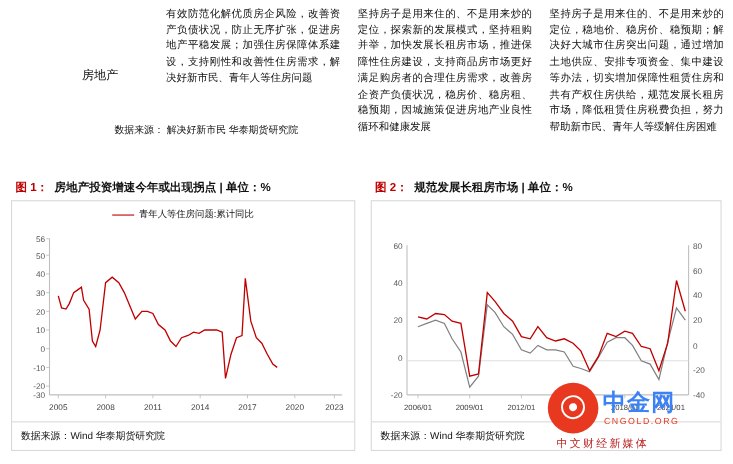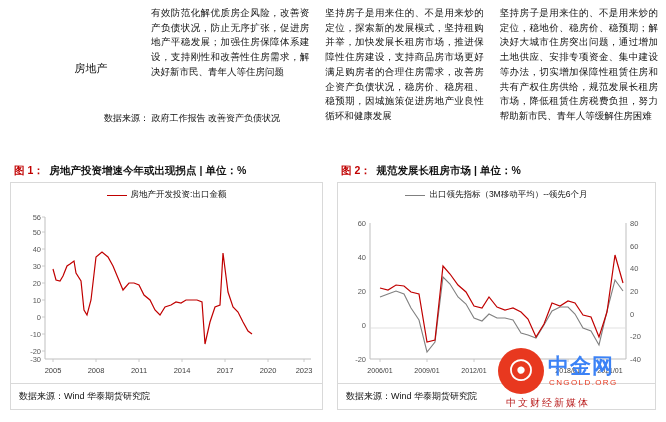--- a/index.html
+++ b/index.html
@@ -111,32 +111,32 @@
       <p>有效防范化解优质房企风险，改善资产负债状况，防止无序扩张，促进房地产平稳发展；加强住房保障体系建设，支持刚性和改善性住房需求，解决好新市民、青年人等住房问题</p>
     </div>
     <div class="tt-col">
       <p>坚持房子是用来住的、不是用来炒的定位，探索新的发展模式，坚持租购并举，加快发展长租房市场，推进保障性住房建设，支持商品房市场更好满足购房者的合理住房需求，改善房企资产负债状况，稳房价、稳房租、稳预期，因城施策促进房地产业良性循环和健康发展</p>
     </div>
     <div class="tt-col">
       <p>坚持房子是用来住的、不是用来炒的定位，稳地价、稳房价、稳预期；解决好大城市住房突出问题，通过增加土地供应、安排专项资金、集中建设等办法，切实增加保障性租赁住房和共有产权住房供给，规范发展长租房市场，降低租赁住房税费负担，努力帮助新市民、青年人等缓解住房困难</p>
     </div>
   </div>
 </div>
-<div class="src-line">数据来源： 政府工作报告 改善资产负债状况</div>
+<div class="src-line">数据来源： 解决好新市民 华泰期货研究院</div>
 
 <div class="panel-title pt-left">
   <span class="red">图 1：</span>
   &nbsp;<span>房地产投资增速今年或出现拐点 | 单位：%</span>
 </div>
 
 <div class="panel panel-left">
   <div class="legend">
     <div class="legend-row">
       <span class="lg-line"></span>
-      <span>房地产开发投资:出口金额</span>
+      <span>青年人等住房问题:累计同比</span>
     </div>
   </div>
   <div class="plot">
     <svg width="311" height="200" viewBox="0 0 311 200">
 
       <line x1="34" y1="176" x2="300" y2="176" stroke="#bfbfbf" stroke-width="1"></line>
       <line x1="34" y1="34" x2="34" y2="176" stroke="#bfbfbf" stroke-width="1"></line>
 
       <g font-size="7.5" fill="#595959" font-family="Liberation Sans, sans-serif" text-anchor="end">
         <text x="30" y="37">56</text>
@@ -189,24 +189,20 @@
   </div>
 </div>
 
 <div class="panel-title pt-right">
   <span class="red">图 2：</span>
   &nbsp;<span>规范发展长租房市场 | 单位：%</span>
 </div>
 
 <div class="panel panel-right">
   <div class="legend">
-    <div class="legend-row">
-      <span class="lg-line gray"></span>
-      <span>出口领先指标（3M移动平均）--领先6个月</span>
-    </div>
   </div>
   <div class="plot">
     <svg width="317" height="200" viewBox="0 0 317 200">
 
       <line x1="32" y1="176" x2="288" y2="176" stroke="#bfbfbf" stroke-width="1"></line>
       <line x1="32" y1="40" x2="32" y2="176" stroke="#bfbfbf" stroke-width="1"></line>
       <line x1="288" y1="40" x2="288" y2="176" stroke="#bfbfbf" stroke-width="1"></line>
 
       <g font-size="7.5" fill="#595959" font-family="Liberation Sans, sans-serif" text-anchor="end">
         <text x="28" y="43">60</text>

